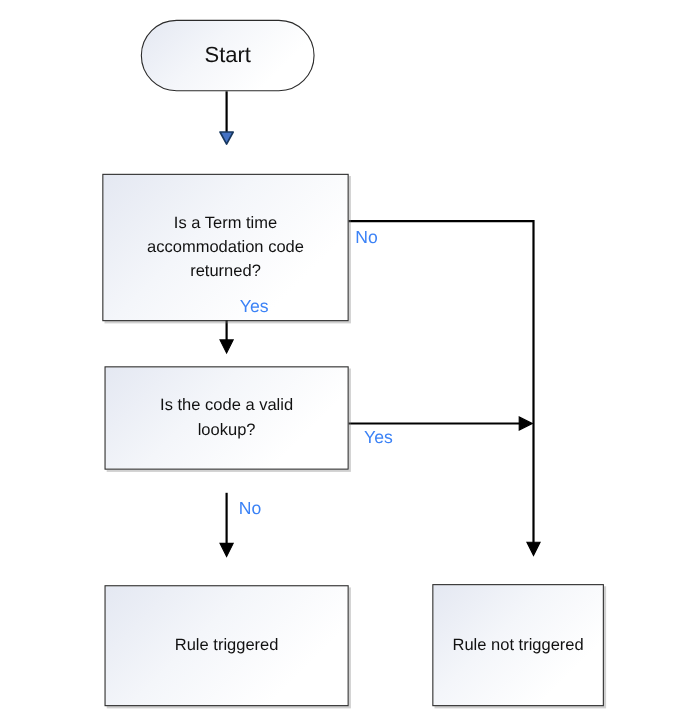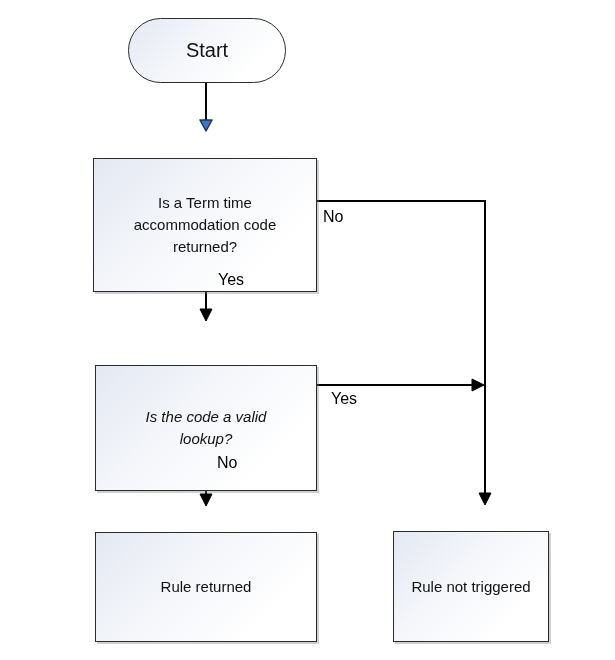--- a/index.html
+++ b/index.html
@@ -62,21 +62,21 @@
   }
   .node .lbl {
     display: block;
     padding: 4px 28px;
   }
   .node.small-pad .lbl {
     padding: 4px 10px;
   }
   .edge-label {
     position: absolute;
-    color: #000000;
+    color: #3b82f6;
     font-size: 16px;
     line-height: 1.2;
     white-space: nowrap;
   }
 </style>
 </head>
 <body>
 
 <div class="canvas">
 
@@ -99,26 +99,26 @@
   </svg>
 
   <div class="node terminator" style="left:128px; top:18px; width:158px; height:65px;">
     <span class="lbl">Start</span>
   </div>
 
   <div class="node rect" style="left:93px; top:133px; width:224px; height:134px;">
     <span class="lbl">Is a Term time accommodation code returned?</span>
   </div>
 
-  <div class="node rect" style="left:95px; top:340px; width:222px; height:126px;font-style:italic;">
+  <div class="node rect" style="left:95px; top:308px; width:222px; height:94px;">
     <span class="lbl">Is the code a valid lookup?</span>
   </div>
 
   <div class="node rect small-pad" style="left:95px; top:507px; width:222px; height:110px;">
-    <span class="lbl">Rule returned</span>
+    <span class="lbl">Rule triggered</span>
   </div>
 
   <div class="node rect small-pad" style="left:393px; top:506px; width:156px; height:111px;">
     <span class="lbl">Rule not triggered</span>
   </div>
 
   <div class="edge-label" style="left:323px; top:207px;">No</div>
 
   <div class="edge-label" style="left:218px; top:270px;">Yes</div>
 

